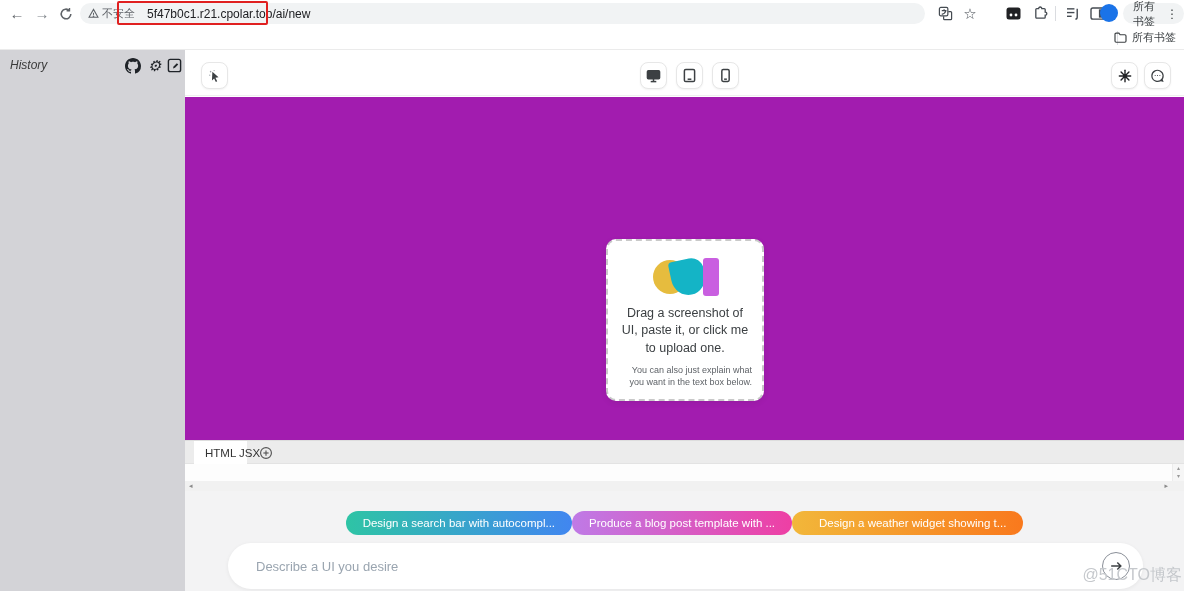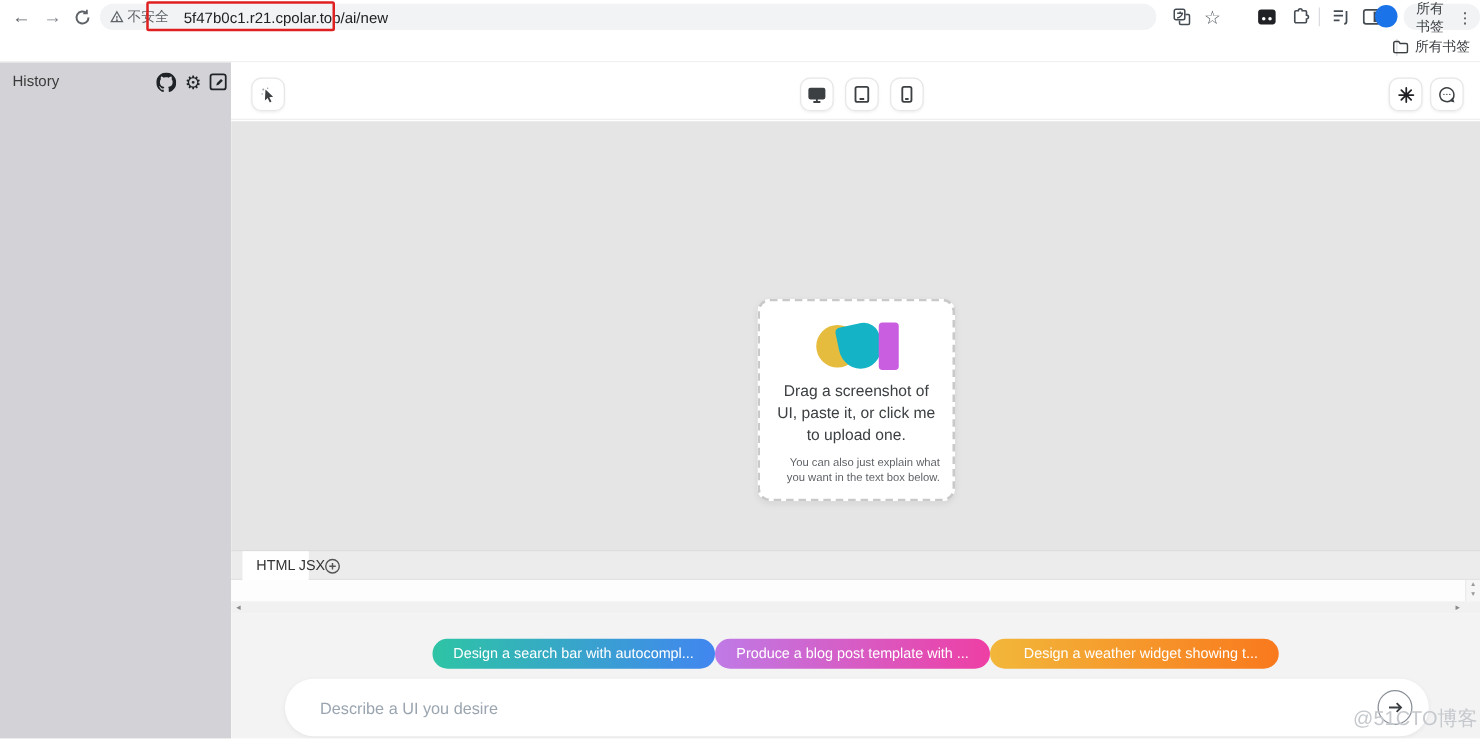--- a/index.html
+++ b/index.html
@@ -17,33 +17,33 @@
   .tb-ico { position:absolute; top:4px; width:20px; height:19px; display:flex; align-items:center; justify-content:center; color:#454b52; }
   .tb-sep { position:absolute; top:6px; width:1px; height:15px; background:#dadce0; }
   .avatar { position:absolute; left:1100px; top:4px; width:18px; height:18px; border-radius:50%; background:var(--avatar_blue,#1a73e8); display:flex; align-items:center; justify-content:center; color:#fff; font-size:6px; }
   .update-pill { position:absolute; left:1123px; top:3px; height:21px; padding:0 6px 0 10px; background:#f1f3f4; border-radius:11px; display:flex; align-items:center; gap:4px; font-size:11px; color:#3c4043; cursor:pointer; }
   .kebab { font-size:12px; color:#3c4043; letter-spacing:0; }
   .chrome-row2 { position:relative; height:22px; }
   .bm-sep { position:absolute; left:1117px; top:4px; width:1px; height:14px; background:#dadce0; }
   .all-bookmarks { position:absolute; right:8px; top:3px; display:flex; align-items:center; gap:5px; font-size:11px; color:#3c4043; cursor:pointer; }
 
   
-  .sidebar { position:absolute; left:0; top:50px; width:185px; height:541px; background:var(--sidebar_bg,#d3d3d7); }
+  .sidebar { position:absolute; left:0; top:50px; width:185px; height:541px; background:var(--sidebar_bg,#d3d3d7);font-style:italic; }
   .sidebar-header { position:relative; height:34px; }
   .sidebar-title { position:absolute; left:10px; top:8px; font-size:12px; color:#3a3a3a; }
   .sb-ico { position:absolute; top:7px; width:17px; height:17px; color:#1f2328; display:flex; align-items:center; justify-content:center; cursor:pointer; }
 
   
   .main { position:absolute; left:185px; top:50px; width:999px; height:541px; background:#fff; }
   .canvas-toolbar { position:absolute; left:0; top:0; width:999px; height:46px; border-bottom:1px solid #efefef; background:#fff; }
   .tool-btn { position:absolute; width:27px; height:27px; background:#fff; border:1px solid #e7e7e7; border-radius:8px; box-shadow:0 1px 2px rgba(0,0,0,.05); display:flex; align-items:center; justify-content:center; color:#4a4f55; cursor:pointer; }
   .device-group { position:absolute; left:455px; top:12px; display:flex; gap:9px; }
   .device-group .tool-btn { position:static; }
 
-  .canvas { position:absolute; left:0; top:47px; width:999px; height:343px; background:#e5e5e5; }
+  .canvas { position:absolute; left:0; top:47px; width:999px; height:343px; background:#a21caf; }
   .upload-card { position:absolute; left:421px; top:142px; width:158px; height:162px; background:#fff; border:2px dashed #c9c9c9; border-radius:10px; box-shadow:0 2px 6px rgba(0,0,0,.07); text-align:center; cursor:pointer; }
   .logo { position:relative; width:64px; height:40px; margin:16px auto 8px auto; }
   .logo-circle { position:absolute; left:0; top:3px; width:34px; height:34px; border-radius:50%; background:var(--logo_yellow,#e6bc3e); }
   .logo-blob { position:absolute; left:18px; top:2px; width:34px; height:36px; background:var(--logo_teal,#14b4c6); border-radius:12% 40% 55% 55%; transform:rotate(-12deg); }
   .logo-rect { position:absolute; left:50px; top:1px; width:16px; height:38px; border-radius:3px; background:var(--logo_magenta,#c95fe0); }
   .upload-title { font-size:12.5px; color:#3c4043; line-height:1.38; padding:0 10px; }
   .upload-sub { font-size:9px; color:#5f6368; line-height:1.35; padding:7px 10px 0 10px;text-align:right; }
 
   
   .code-header { position:absolute; left:0; top:390px; width:1150px; height:24px; background:#ececec; border-top:1px solid #ddd; border-bottom:1px solid #e3e3e3;text-decoration:underline; }

